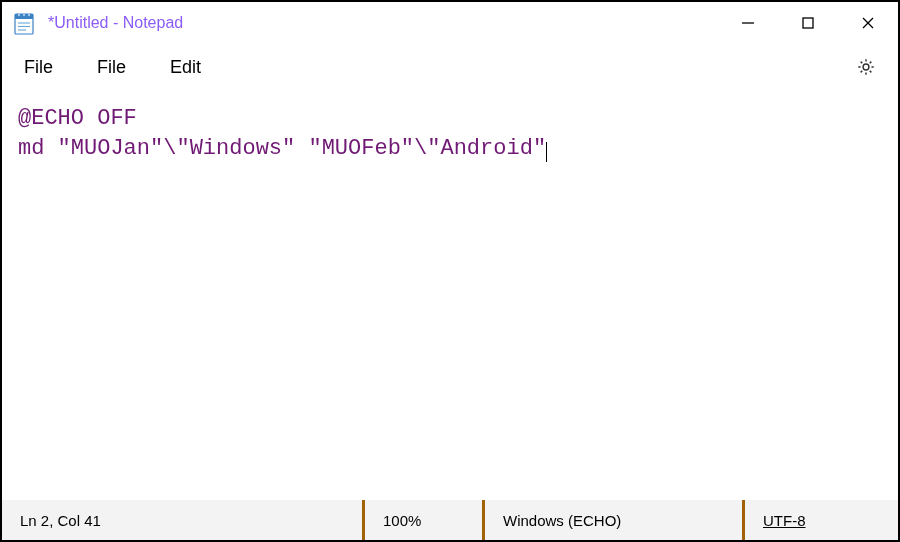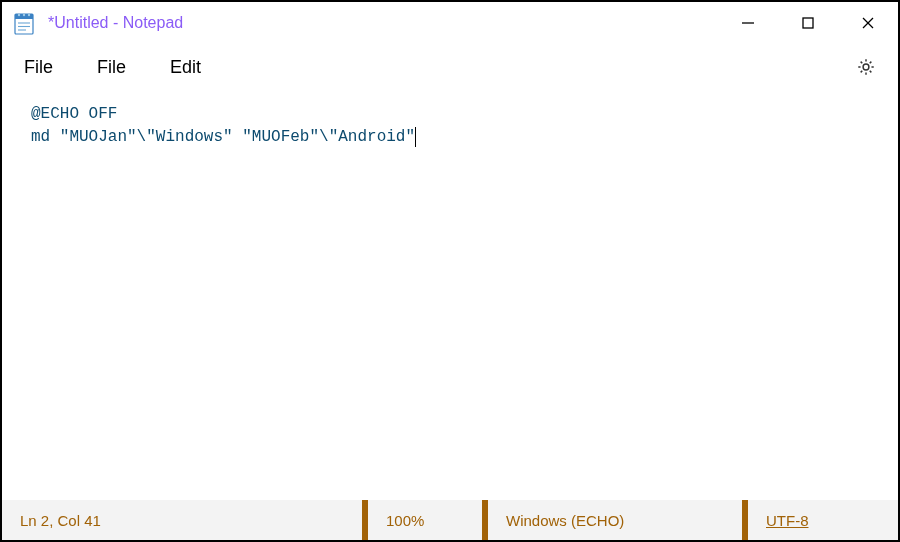--- a/index.html
+++ b/index.html
@@ -80,59 +80,58 @@
       align-items: center;
       justify-content: center;
       background: transparent;
       border: none;
       cursor: pointer;
     }
     .editor {
       flex: 1;
       padding: 14px 16px;
       font-family: Consolas, 'Courier New', monospace;
-      font-size: 16px;
+      font-size: 22px;
       line-height: 1.35;
-      color: #0c4a6e;
+      color: #701a75;
       white-space: pre;
       overflow: auto;
       outline: none;
       border: none;
       resize: none;
       background: #ffffff;
       position: relative;
-      margin-left: 13px;
     }
     .editor-content {
       position: relative;
       display: inline;
     }
     .caret {
       display: inline-block;
       width: 1px;
       height: 20px;
       background: #000000;
       vertical-align: text-bottom;
       position: relative;
       top: 1px;
     }
     .statusbar {
       height: 40px;
       display: flex;
       align-items: center;
       background: #f3f3f3;
       font-size: 15px;
-      color: #a16207;
+      color: #000000;
     }
     .status-cell {
       height: 100%;
       display: flex;
       align-items: center;
       padding: 0 18px;
-      border-left: 6px solid #a16207;
+      border-left: 3px solid #a16207;
     }
     .status-cell:first-child {
       border-left: none;
       flex: 0 0 360px;
     }
     .status-zoom { flex: 0 0 120px; }
     .status-eol { flex: 0 0 260px; }
     .status-enc { flex: 1; text-decoration: underline; }
   </style>
 </head>

